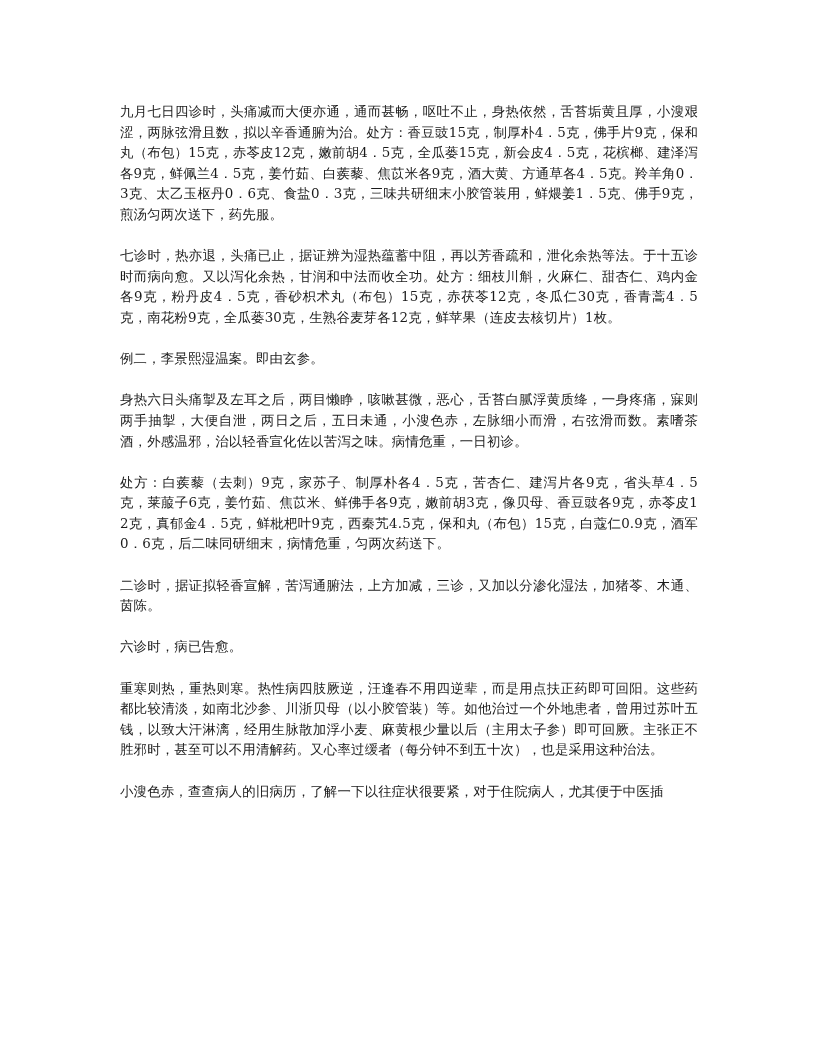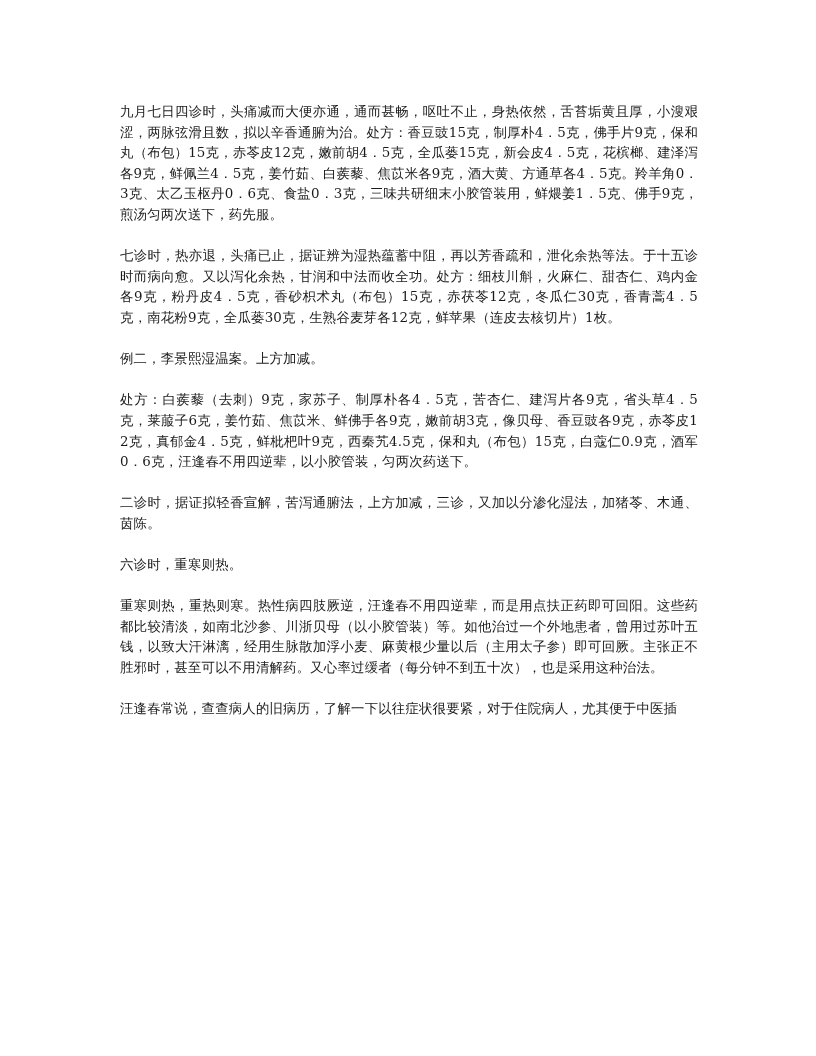--- a/index.html
+++ b/index.html
@@ -21,19 +21,20 @@
     text-justify: inter-character;
     word-break: break-all;
   }
 </style>
 </head>
 <body>
 
 <div class="page">
   <p>九月七日四诊时，头痛减而大便亦通，通而甚畅，呕吐不止，身热依然，舌苔垢黄且厚，小溲艰涩，两脉弦滑且数，拟以辛香通腑为治。处方：香豆豉15克，制厚朴4．5克，佛手片9克，保和丸（布包）15克，赤苓皮12克，嫩前胡4．5克，全瓜蒌15克，新会皮4．5克，花槟榔、建泽泻各9克，鲜佩兰4．5克，姜竹茹、白蒺藜、焦苡米各9克，酒大黄、方通草各4．5克。羚羊角0．3克、太乙玉枢丹0．6克、食盐0．3克，三味共研细末小胶管装用，鲜煨姜1．5克、佛手9克，煎汤匀两次送下，药先服。</p>
   <p>七诊时，热亦退，头痛已止，据证辨为湿热蕴蓄中阻，再以芳香疏和，泄化余热等法。于十五诊时而病向愈。又以泻化余热，甘润和中法而收全功。处方：细枝川斛，火麻仁、甜杏仁、鸡内金各9克，粉丹皮4．5克，香砂枳术丸（布包）15克，赤茯苓12克，冬瓜仁30克，香青蒿4．5克，南花粉9克，全瓜蒌30克，生熟谷麦芽各12克，鲜苹果（连皮去核切片）1枚。</p>
-  <p>例二，李景熙湿温案。上方加减。</p>
-  <p>处方：白蒺藜（去刺）9克，家苏子、制厚朴各4．5克，苦杏仁、建泻片各9克，省头草4．5克，莱菔子6克，姜竹茹、焦苡米、鲜佛手各9克，嫩前胡3克，像贝母、香豆豉各9克，赤苓皮12克，真郁金4．5克，鲜枇杷叶9克，西秦艽4.5克，保和丸（布包）15克，白蔻仁0.9克，酒军0．6克，汪逢春不用四逆辈，以小胶管装，匀两次药送下。</p>
+  <p>例二，李景熙湿温案。即由玄参。</p>
+  <p>身热六日头痛掣及左耳之后，两目懒睁，咳嗽甚微，恶心，舌苔白腻浮黄质绛，一身疼痛，寐则两手抽掣，大便自泄，两日之后，五日未通，小溲色赤，左脉细小而滑，右弦滑而数。素嗜茶酒，外感温邪，治以轻香宣化佐以苦泻之味。病情危重，一日初诊。</p>
+  <p>处方：白蒺藜（去刺）9克，家苏子、制厚朴各4．5克，苦杏仁、建泻片各9克，省头草4．5克，莱菔子6克，姜竹茹、焦苡米、鲜佛手各9克，嫩前胡3克，像贝母、香豆豉各9克，赤苓皮12克，真郁金4．5克，鲜枇杷叶9克，西秦艽4.5克，保和丸（布包）15克，白蔻仁0.9克，酒军0．6克，后二味同研细末，病情危重，匀两次药送下。</p>
   <p>二诊时，据证拟轻香宣解，苦泻通腑法，上方加减，三诊，又加以分渗化湿法，加猪苓、木通、茵陈。</p>
-  <p>六诊时，重寒则热。</p>
+  <p>六诊时，病已告愈。</p>
   <p>重寒则热，重热则寒。热性病四肢厥逆，汪逢春不用四逆辈，而是用点扶正药即可回阳。这些药都比较清淡，如南北沙参、川浙贝母（以小胶管装）等。如他治过一个外地患者，曾用过苏叶五钱，以致大汗淋漓，经用生脉散加浮小麦、麻黄根少量以后（主用太子参）即可回厥。主张正不胜邪时，甚至可以不用清解药。又心率过缓者（每分钟不到五十次），也是采用这种治法。</p>
-  <p>汪逢春常说，查查病人的旧病历，了解一下以往症状很要紧，对于住院病人，尤其便于中医插</p>
+  <p>小溲色赤，查查病人的旧病历，了解一下以往症状很要紧，对于住院病人，尤其便于中医插</p>
 </div>
 
 </body></html>

